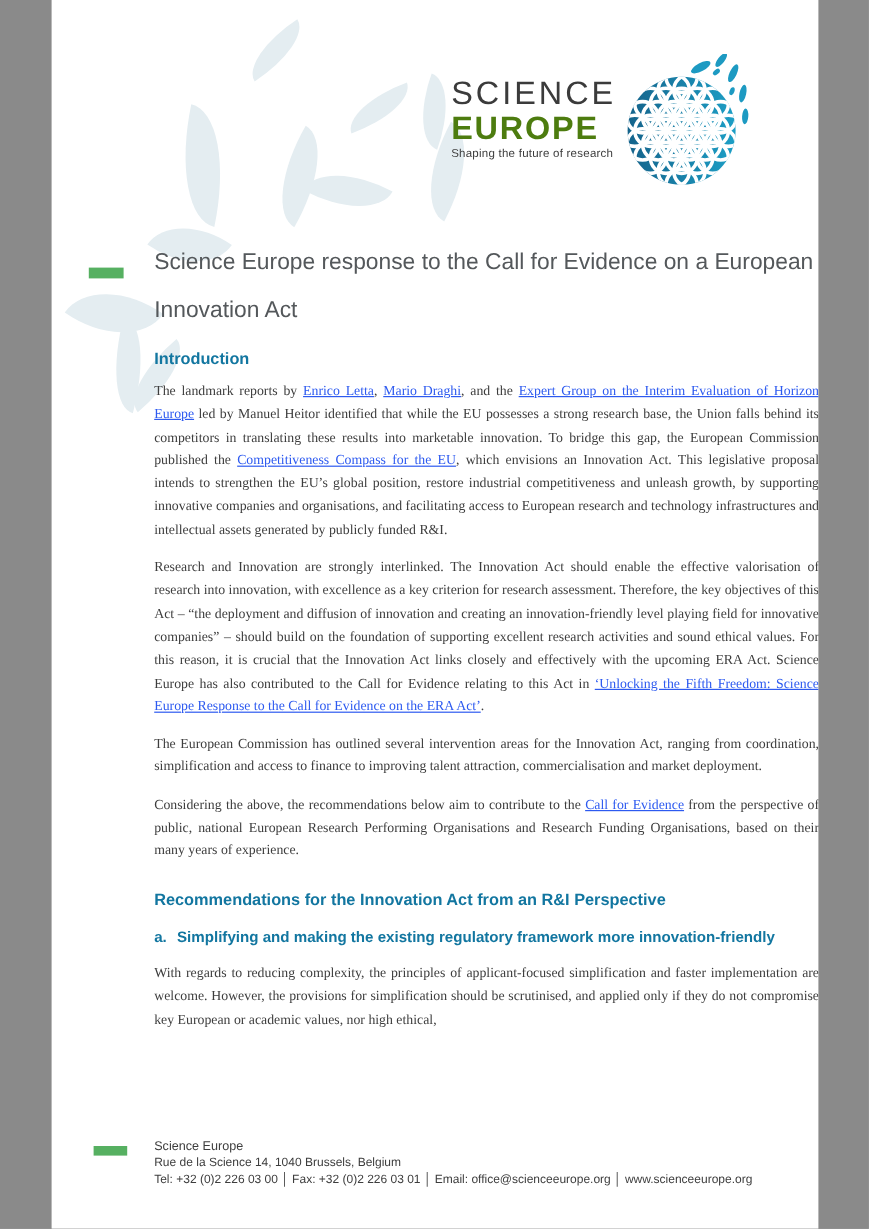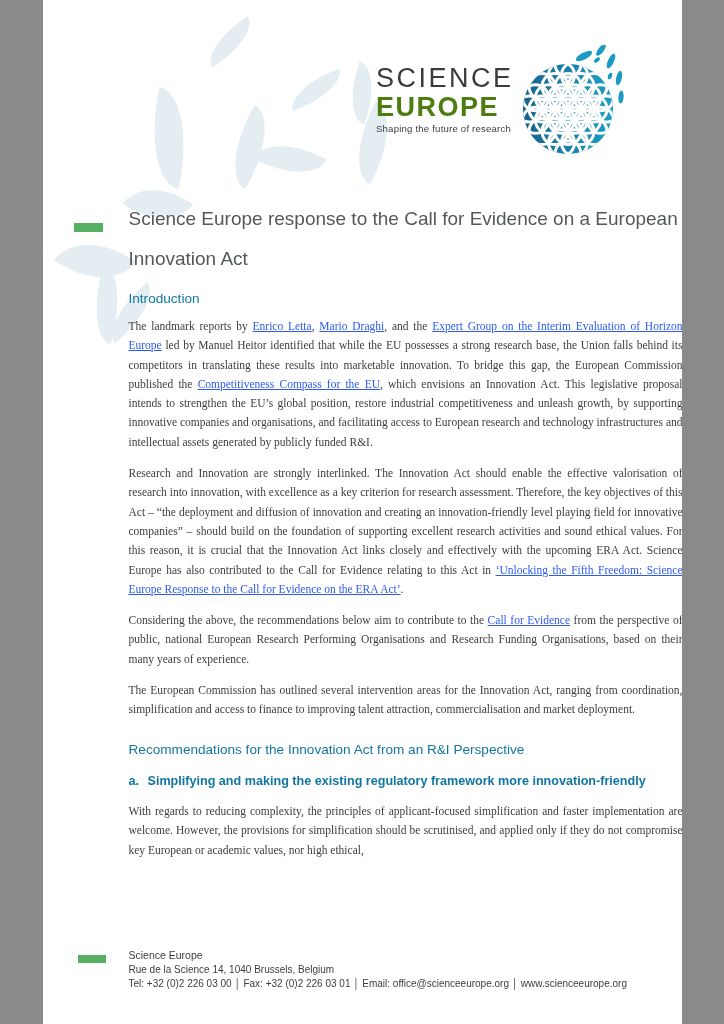--- a/index.html
+++ b/index.html
@@ -46,21 +46,21 @@
     font-size: 19px; line-height: 40px; font-weight: 400;
     color: var(--title_gray, #54585b);
   }
 
   
   .content {
     position: absolute; left: 86px; top: 290px; width: 554px;
     font-size: 11.5px; line-height: 19.3px;
   }
   .content h2 {
-    font-size: 13.6px; font-weight: 400;
+    font-size: 13.6px; font-weight: 700;
     color: var(--heading_teal, #1276a0);
     margin: 0 0 9px 0; line-height: 18px;
   }
   .content h2.rec { margin-top: 21px; margin-bottom: 14px; }
   .content p { text-align: justify; margin: 0 0 12px 0; font-family: Liberation Serif, serif; }
   .content a.link, .content .link {
     color: var(--link_blue, #2d5af0);
     text-decoration: underline;
     cursor: pointer;
   }
@@ -171,22 +171,22 @@
     </svg>
   </header>
 
   <div class="title-dash"></div>
   <h1 class="doc-title">Science Europe response to the Call for Evidence on a European Innovation Act</h1>
 
   <main class="content">
     <h2>Introduction</h2>
     <p><span>The landmark reports by </span><a class="link" href="#">Enrico Letta</a><span>, </span><a class="link" href="#">Mario Draghi</a><span>, and the </span><a class="link" href="#">Expert Group on the Interim Evaluation of Horizon Europe</a><span> led by Manuel Heitor identified that while the EU possesses a strong research base, the Union falls behind its competitors in translating these results into marketable innovation. To bridge this gap, the European Commission published the </span><a class="link" href="#">Competitiveness Compass for the EU</a><span>, which envisions an Innovation Act. This legislative proposal intends to strengthen the EU’s global position, restore industrial competitiveness and unleash growth, by supporting innovative companies and organisations, and facilitating access to European research and technology infrastructures and intellectual assets generated by publicly funded R&amp;I.</span></p>
     <p><span>Research and Innovation are strongly interlinked. The Innovation Act should enable the effective valorisation of research into innovation, with excellence as a key criterion for research assessment. Therefore, the key objectives of this Act – “the deployment and diffusion of innovation and creating an innovation-friendly level playing field for innovative companies” – should build on the foundation of supporting excellent research activities and sound ethical values. For this reason, it is crucial that the Innovation Act links closely and effectively with the upcoming ERA Act. Science Europe has also contributed to the Call for Evidence relating to this Act in </span><a class="link" href="#">‘Unlocking the Fifth Freedom: Science Europe Response to the Call for Evidence on the ERA Act’</a><span>.</span></p>
+    <p><span>The European Commission has outlined several intervention areas for the Innovation Act, ranging from coordination, simplification and access to finance to improving talent attraction, commercialisation and market deployment.</span></p>
     <p><span>Considering the above, the recommendations below aim to contribute to the </span><a class="link" href="#">Call for Evidence</a><span> from the perspective of public, national European Research Performing Organisations and Research Funding Organisations, based on their many years of experience.</span></p>
-    <p><span>The European Commission has outlined several intervention areas for the Innovation Act, ranging from coordination, simplification and access to finance to improving talent attraction, commercialisation and market deployment.</span></p>
 
     <h2 class="rec">Recommendations for the Innovation Act from an R&amp;I Perspective</h2>
     <div class="subitem">
       <span class="marker">a.</span>
       <div class="subitem-text">Simplifying and making the existing regulatory framework more innovation-friendly</div>
     </div>
     <p><span>With regards to reducing complexity, the principles of applicant-focused simplification and faster implementation are welcome. However, the provisions for simplification should be scrutinised, and applied only if they do not compromise key European or academic values, nor high ethical,</span></p>
   </main>
 
   <div class="footer-bar"></div>

